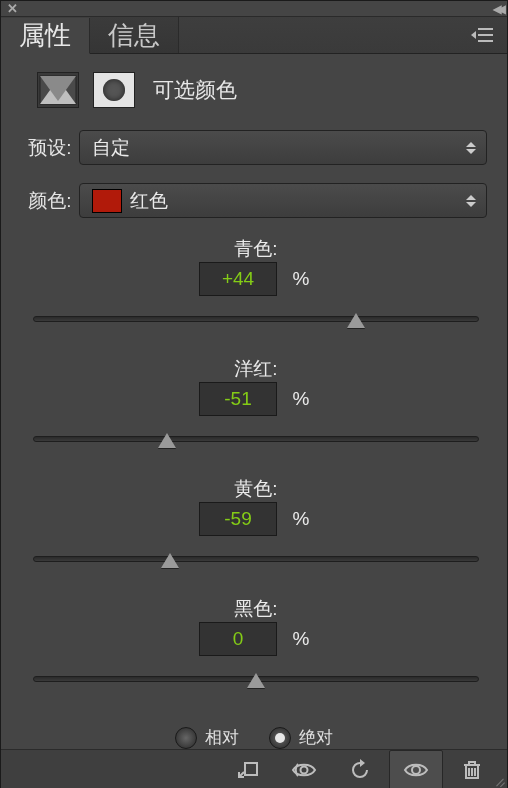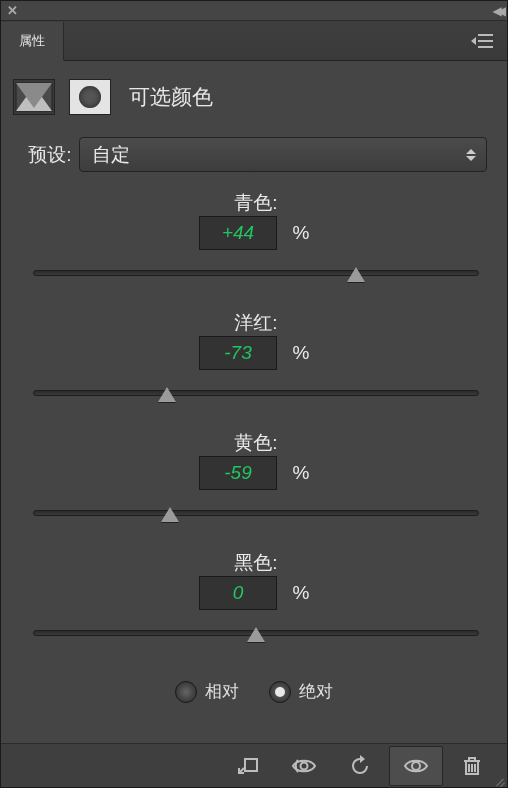--- a/index.html
+++ b/index.html
@@ -2,44 +2,44 @@
 <html><head>
 <meta charset="utf-8">
 <style>
   * { box-sizing: border-box; margin: 0; padding: 0; font-family: "Microsoft YaHei", "SimSun", sans-serif; }
   body { background: #454545; width: 508px; height: 788px; overflow: hidden; color: #e0e0e0; font-size: 17px; position: relative; }
   .panel { width: 508px; height: 788px; background: #454545; border: 1px solid #1a1a1a; position: relative; display: flex; flex-direction: column; }
   .titlebar { height: 20px; background: #454545; border-bottom: 1px solid #2a2a2a; display: flex; align-items: center; padding: 0 6px; justify-content: space-between; }
   .titlebar .close-x { color: #aaa; font-size: 13px; font-weight: bold; cursor: pointer; }
   .titlebar .collapse { color: #aaa; font-size: 12px; cursor: pointer; letter-spacing: -5px; }
   .tabbar { height: 40px; background: linear-gradient(#3e3e3e,#3a3a3a); border-bottom: 1px solid #222; display: flex; align-items: stretch; position: relative; }
-  .tab { padding: 0 18px; display: flex; align-items: center; color: #c8c8c8; font-size: 13px; border-right: 1px solid #2a2a2a; cursor: pointer; background: linear-gradient(#3b3b3b,#353535); }
+  .tab { padding: 0 18px; display: flex; align-items: center; color: #c8c8c8; font-size: 26px; border-right: 1px solid #2a2a2a; cursor: pointer; background: linear-gradient(#3b3b3b,#353535); }
   .tab.active { background: #454545; color: #e8e8e8; border-bottom: 1px solid #454545; position: relative; top: 1px; }
   .tabbar .menu-icon { margin-left: auto; margin-right: 8px; display: flex; align-items: center; color: #ccc; cursor: pointer; padding: 0 6px; }
   .menu-icon svg { width: 22px; height: 16px; }
-  .adj-header { display: flex; align-items: center; gap: 14px; padding: 18px 20px 14px 12px; }
+  .adj-header { display: flex; align-items: center; gap: 14px; padding: 18px 20px 14px 36px; }
   .thumb-icon { width: 42px; height: 36px; border: 1px solid #222; background: #3a3a3a; display:flex; align-items:center; justify-content:center;}
   .thumb-icon svg { width: 38px; height: 30px; }
   .mask-icon { width: 42px; height: 36px; border: 1px solid #222; background: #e4e4e4; display: flex; align-items: center; justify-content: center; }
   .mask-icon .circ { width: 22px; height: 22px; border-radius: 50%; background: #555; box-shadow: inset 0 0 6px #222; }
   .adj-title { font-size: 21px; color: #e8e8e8; margin-left: 4px; }
   .body { padding: 8px 20px 0 20px; flex: 1; }
   .row { display: flex; align-items: center; margin-bottom: 18px; }
   .row > label { width: 58px; font-size: 19px; color: #e6e6e6; text-align: center; }
   .select { flex: 1; height: 35px; background: linear-gradient(#4b4b4b,#3d3d3d); border: 1px solid #222; border-radius: 4px; position: relative; display: flex; align-items: center; padding: 0 12px; color: #eaeaea; font-size: 19px; cursor: pointer; }
   .select .caret-stack { position: absolute; right: 10px; top: 50%; transform: translateY(-50%); display:flex; flex-direction:column; gap:2px; }
   .select .caret-stack span{ width:0;height:0;border-left:5px solid transparent;border-right:5px solid transparent;}
   .select .caret-stack .up{border-bottom:5px solid #ccc;}
   .select .caret-stack .dn{border-top:5px solid #ccc;}
   .swatch { width: 30px; height: 24px; background: #b11a0a; border: 1px solid #000; margin-right: 8px; }
   .slider-block { margin: 2px 4px 24px 8px; }
   .slider-block .hdr { display: flex; align-items: center; justify-content: space-between; margin-bottom: 14px; flex-direction: column; }
   .slider-block .hdr .lbl { font-size: 19px; color: #eaeaea; }
   .slider-block .hdr .valwrap { display:flex; align-items:center; gap:12px; }
-  .valbox { width: 78px; height: 34px; background: #333; border: 1px solid #1a1a1a; color: #22c55e; text-align: center; font-size: 19px; display:flex; align-items:center; justify-content:center;font-style:italic; }
+  .valbox { width: 78px; height: 34px; background: #333; border: 1px solid #1a1a1a; color: #84cc16; text-align: center; font-size: 19px; display:flex; align-items:center; justify-content:center; }
   .pct { font-size: 19px; color: #eaeaea; width: 24px; text-align:center; }
   .track-wrap { position: relative; height: 22px; padding: 0 4px;}
   .track { position: absolute; left: 4px; right: 4px; top: 6px; height: 6px; background: linear-gradient(#2a2a2a,#3a3a3a); border-radius: 3px; border: 1px solid #1e1e1e; }
   .thumb { position: absolute; top: 3px; width: 0; height: 0; border-left: 9px solid transparent; border-right: 9px solid transparent; border-bottom: 15px solid #9a9a9a; transform: translateX(-9px); cursor: pointer; filter: drop-shadow(0 1px 0 #222);}
   .radio-row { display: flex; align-items: center; justify-content: center; gap: 30px; margin-top: 34px; }
   .radio-item { display: flex; align-items: center; gap: 8px; cursor: pointer; }
   .radio { width: 22px; height: 22px; border-radius: 50%; background: radial-gradient(#666 0%, #333 80%); border: 1px solid #1a1a1a; display:flex; align-items:center; justify-content:center; }
   .radio.checked .dot { width: 10px; height: 10px; border-radius: 50%; background: #e8e8e8; }
   .footer { height: 44px; border-top: 1px solid #2b2b2b; background: #3f3f3f; display: flex; align-items: center; justify-content: flex-end; gap: 2px; padding-right: 8px; }
   .footer .fbtn { width: 54px; height: 40px; display:flex; align-items:center; justify-content:center; cursor:pointer; border-radius:2px; }
@@ -55,20 +55,21 @@
 
 <div class="panel">
 
   <div class="titlebar">
     <span class="close-x">✕</span>
     <span class="collapse">◀◀</span>
   </div>
 
   <div class="tabbar">
     <div class="tab active">属性</div>
+    <div class="tab">信息</div>
     <div class="menu-icon">
       <svg viewBox="0 0 22 16">
           <path d="M0 8 L5 4 L5 12 Z" fill="#bbb"></path>
           <rect x="7" y="1" width="15" height="2" fill="#bbb"></rect>
           <rect x="7" y="7" width="15" height="2" fill="#bbb"></rect>
           <rect x="7" y="13" width="15" height="2" fill="#bbb"></rect>
         </svg>
     </div>
   </div>
 
@@ -92,40 +93,51 @@
       <label>预设:</label>
       <div class="select">
         <span>自定</span>
         <div class="caret-stack">
             <span class="up"></span>
             <span class="dn"></span>
           </div>
       </div>
     </div>
 
+    <div class="row">
+      <label>颜色:</label>
+      <div class="select">
+        <span class="swatch" style="background:#b11a0a;border:1px solid #000;"></span>
+        <span>红色</span>
+        <div class="caret-stack">
+            <span class="up"></span>
+            <span class="dn"></span>
+          </div>
+      </div>
+    </div>
 
     <div class="slider-block">
       <div class="hdr">
         <span class="lbl">青色:</span>
         <div class="valwrap">
           <div class="valbox">+44</div>
           <span class="pct">%</span>
         </div>
       </div>
       <div class="track-wrap">
         <div class="track"></div>
           <div class="thumb" id="thumb-cyan" style="left: 72%;"></div>
       </div>
     </div>
 
     <div class="slider-block">
       <div class="hdr">
         <span class="lbl">洋红:</span>
         <div class="valwrap">
-          <div class="valbox">-73</div>
+          <div class="valbox">-51</div>
           <span class="pct">%</span>
         </div>
       </div>
       <div class="track-wrap">
         <div class="track"></div>
           <div class="thumb" id="thumb-magenta" style="left: 30.5%;"></div>
       </div>
     </div>
 
     <div class="slider-block">

